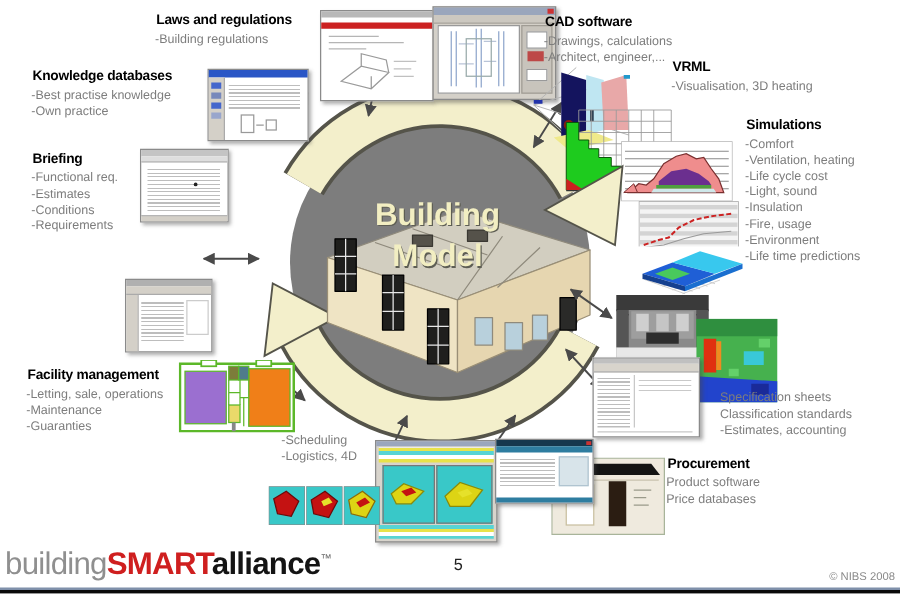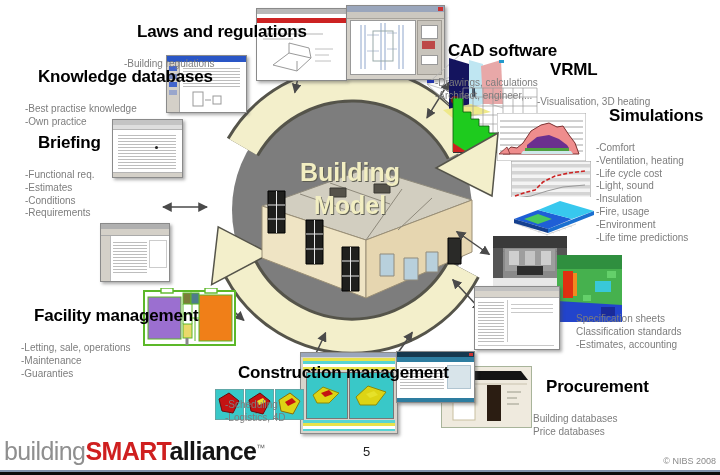--- a/index.html
+++ b/index.html
@@ -2,21 +2,21 @@
 <html><head>
 <meta charset="utf-8">
 <style>
   html,body{margin:0;padding:0;background:#fff;}
   .stage{position:relative;width:720px;height:475px;background:#fff;overflow:hidden;
          font-family:"Liberation Sans",sans-serif;}
   svg{display:block;}
   .lyr{position:absolute;left:0;top:0;}
   
   .sec{position:absolute;z-index:6;white-space:nowrap;}
-  .sec h3{margin:16px;font-size:17px;font-weight:bold;color:#000;letter-spacing:-0.2px;}
+  .sec h3{margin:4px;font-size:11px;font-weight:bold;color:#000;letter-spacing:-0.2px;}
   .sec .it{font-size:10px;color:#7d7d7d;line-height:12.8px;padding-left:3px;}
   
   .center-title{position:absolute;left:240px;top:156px;width:220px;z-index:2;text-align:center;
     font-size:25px;font-weight:bold;line-height:33px;color:#f2eec2;
     text-shadow:1px 1px 0 #5e5e54;}
   
   .win{position:absolute;background:#fff;border:1px solid #8a8a8a;z-index:3;
        box-shadow:2px 2px 3px rgba(70,70,70,.45);}
   .tb{position:absolute;left:0;top:0;right:0;}
   .tl{background:repeating-linear-gradient(180deg,transparent 0 2px,#bdbdbd 2px 3px);}
@@ -338,26 +338,25 @@
 
 
   <div class="sec" style="left:18px;top:290px">
     <h3>Facility management</h3>
     <div class="it">-Letting, sale, operations</div>
     <div class="it">-Maintenance</div>
     <div class="it">-Guaranties</div>
   </div>
 
   <div class="sec" style="left:222px;top:347px">
-    <h3>Construction management</h3>
     <div class="it">-Scheduling</div>
     <div class="it">-Logistics, 4D</div>
   </div>
 
-  <div class="sec" style="left:432px;top:25px">
+  <div class="sec" style="left:432px;top:8px">
     <h3>CAD software</h3>
     <div class="it">-Drawings, calculations</div>
     <div class="it">-Architect, engineer,...</div>
   </div>
 
   <div class="sec" style="left:534px;top:44px">
     <h3>VRML</h3>
     <div class="it">-Visualisation, 3D heating</div>
   </div>
 
@@ -374,21 +373,21 @@
   </div>
 
   <div class="sec" style="left:573px;top:313px">
     <div class="it">Specification sheets</div>
     <div class="it">Classification standards</div>
     <div class="it">-Estimates, accounting</div>
   </div>
 
   <div class="sec" style="left:530px;top:361px">
     <h3>Procurement</h3>
-    <div class="it">Building databases</div>
+    <div class="it">Product software</div>
     <div class="it">Price databases</div>
   </div>
 
   <div class="logo">
     <span class="p1">building</span><span class="p2">SMART</span><span class="p3">alliance</span><span class="tm">™</span>
   </div>
   <div class="pageno">5</div>
   <div class="copyr">© NIBS 2008</div>
   <div class="bar1"></div>
   <div class="bar2"></div>

